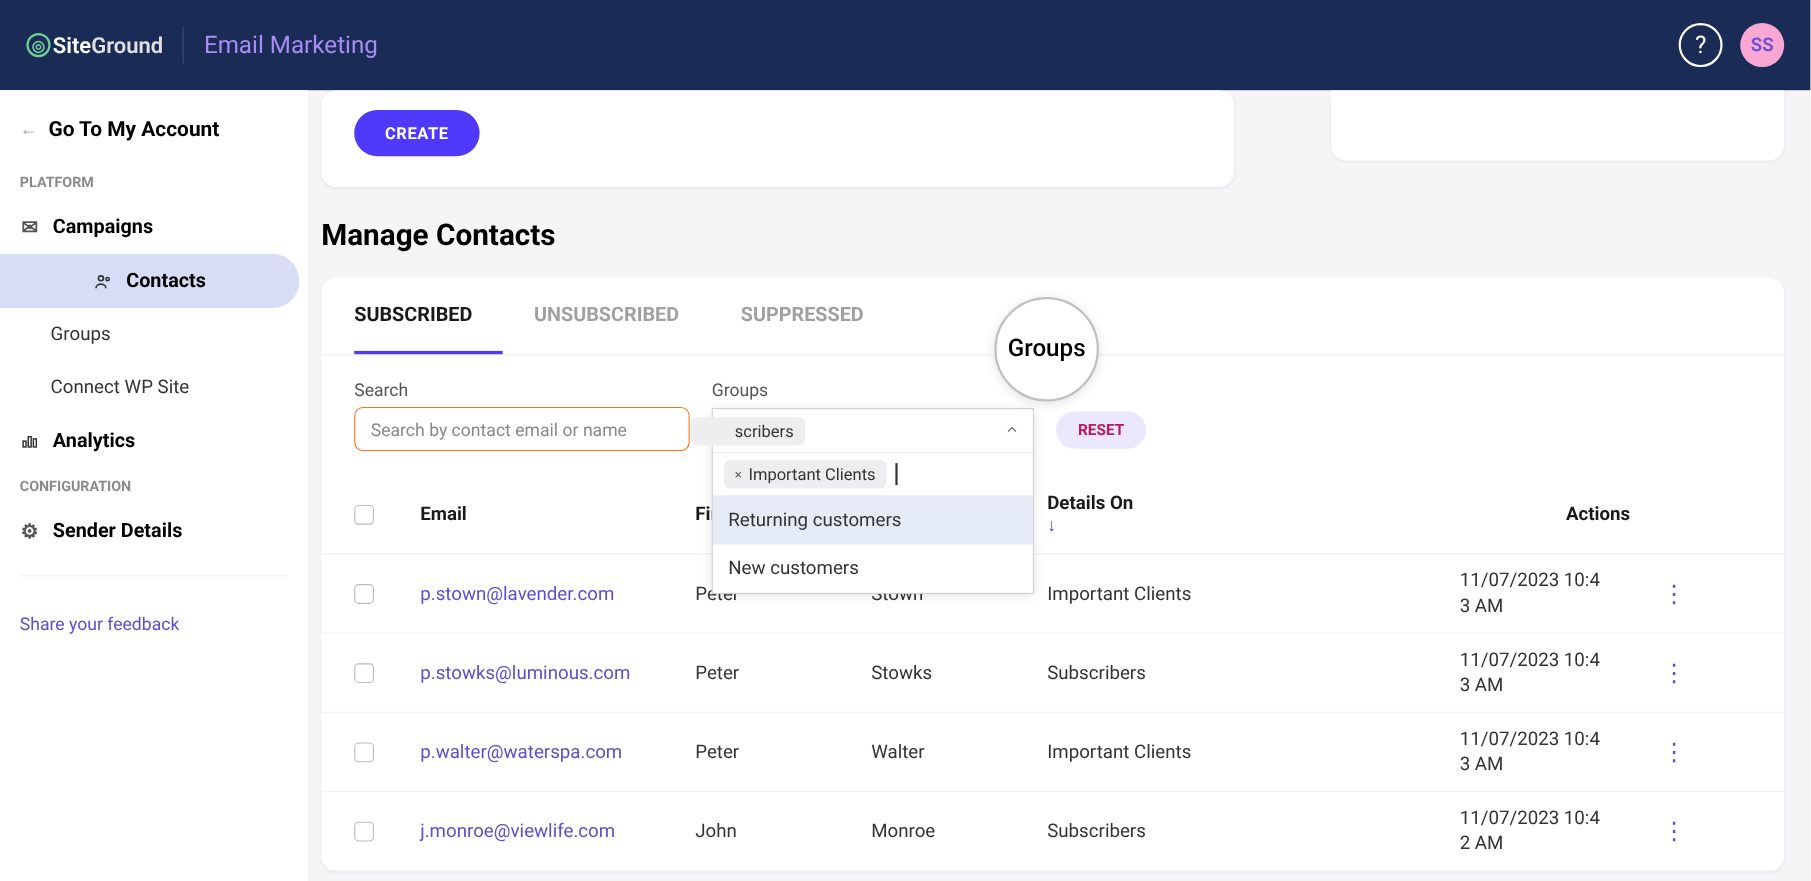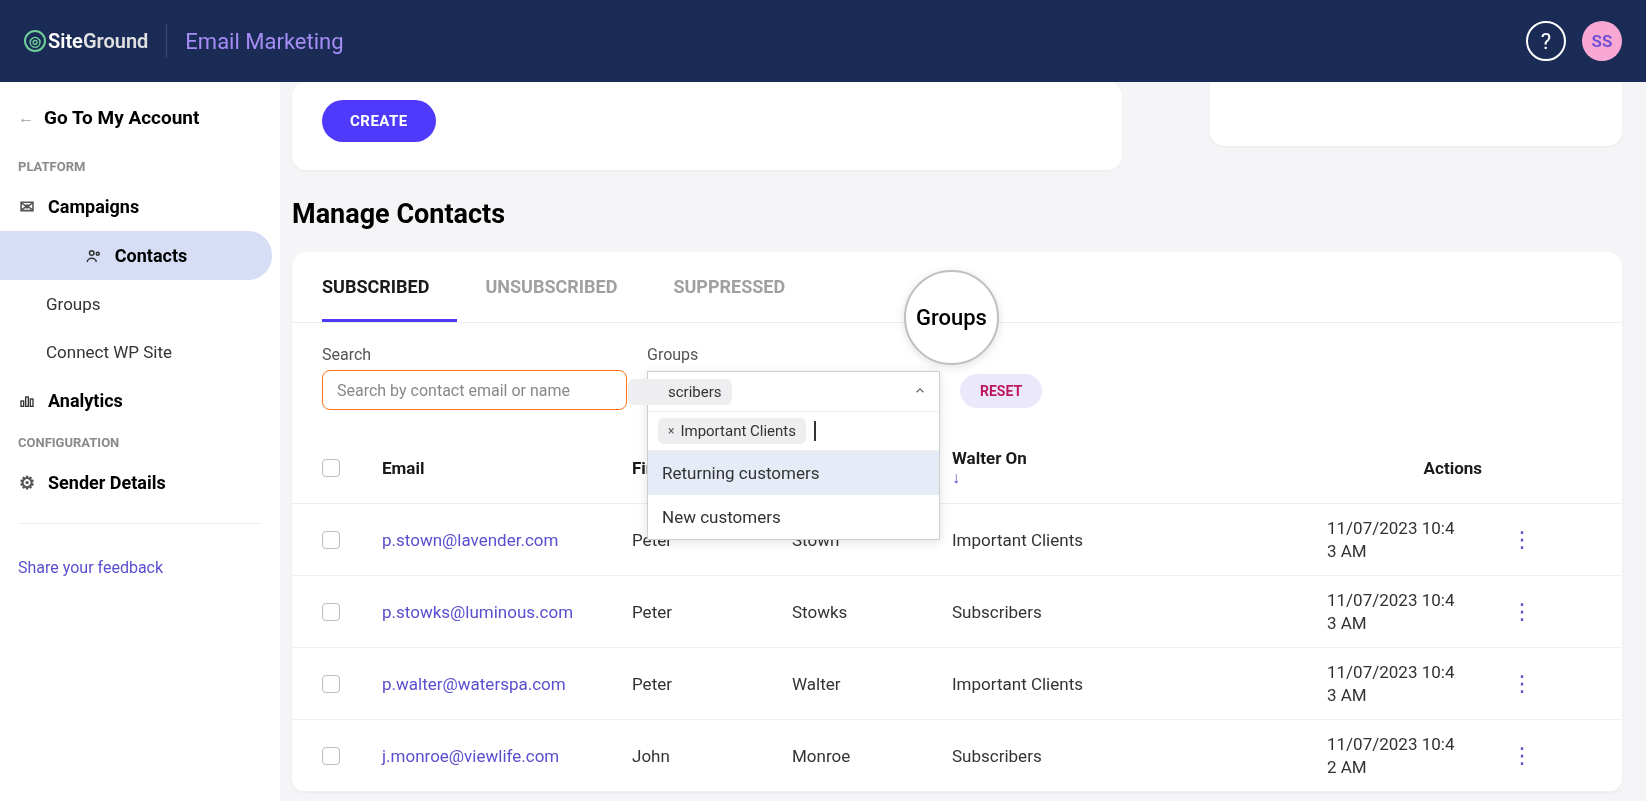--- a/index.html
+++ b/index.html
@@ -527,21 +527,21 @@
 
       <div class="table">
         <div class="thead">
           <div>
               <div class="checkbox"></div>
             </div>
           <div>Email</div>
           <div>First N</div>
           <div style="text-align:right; padding-right:40px;"></div>
           <div>
-            <span>Walter On</span>
+            <span>Details On</span>
             <span class="sort-arrow">↓</span>
           </div>
           <div style="text-align:right;">Actions</div>
         </div>
 
         <div id="tbody">
             <div class="trow">
               <div>
                 <div class="checkbox"></div>
               </div>

